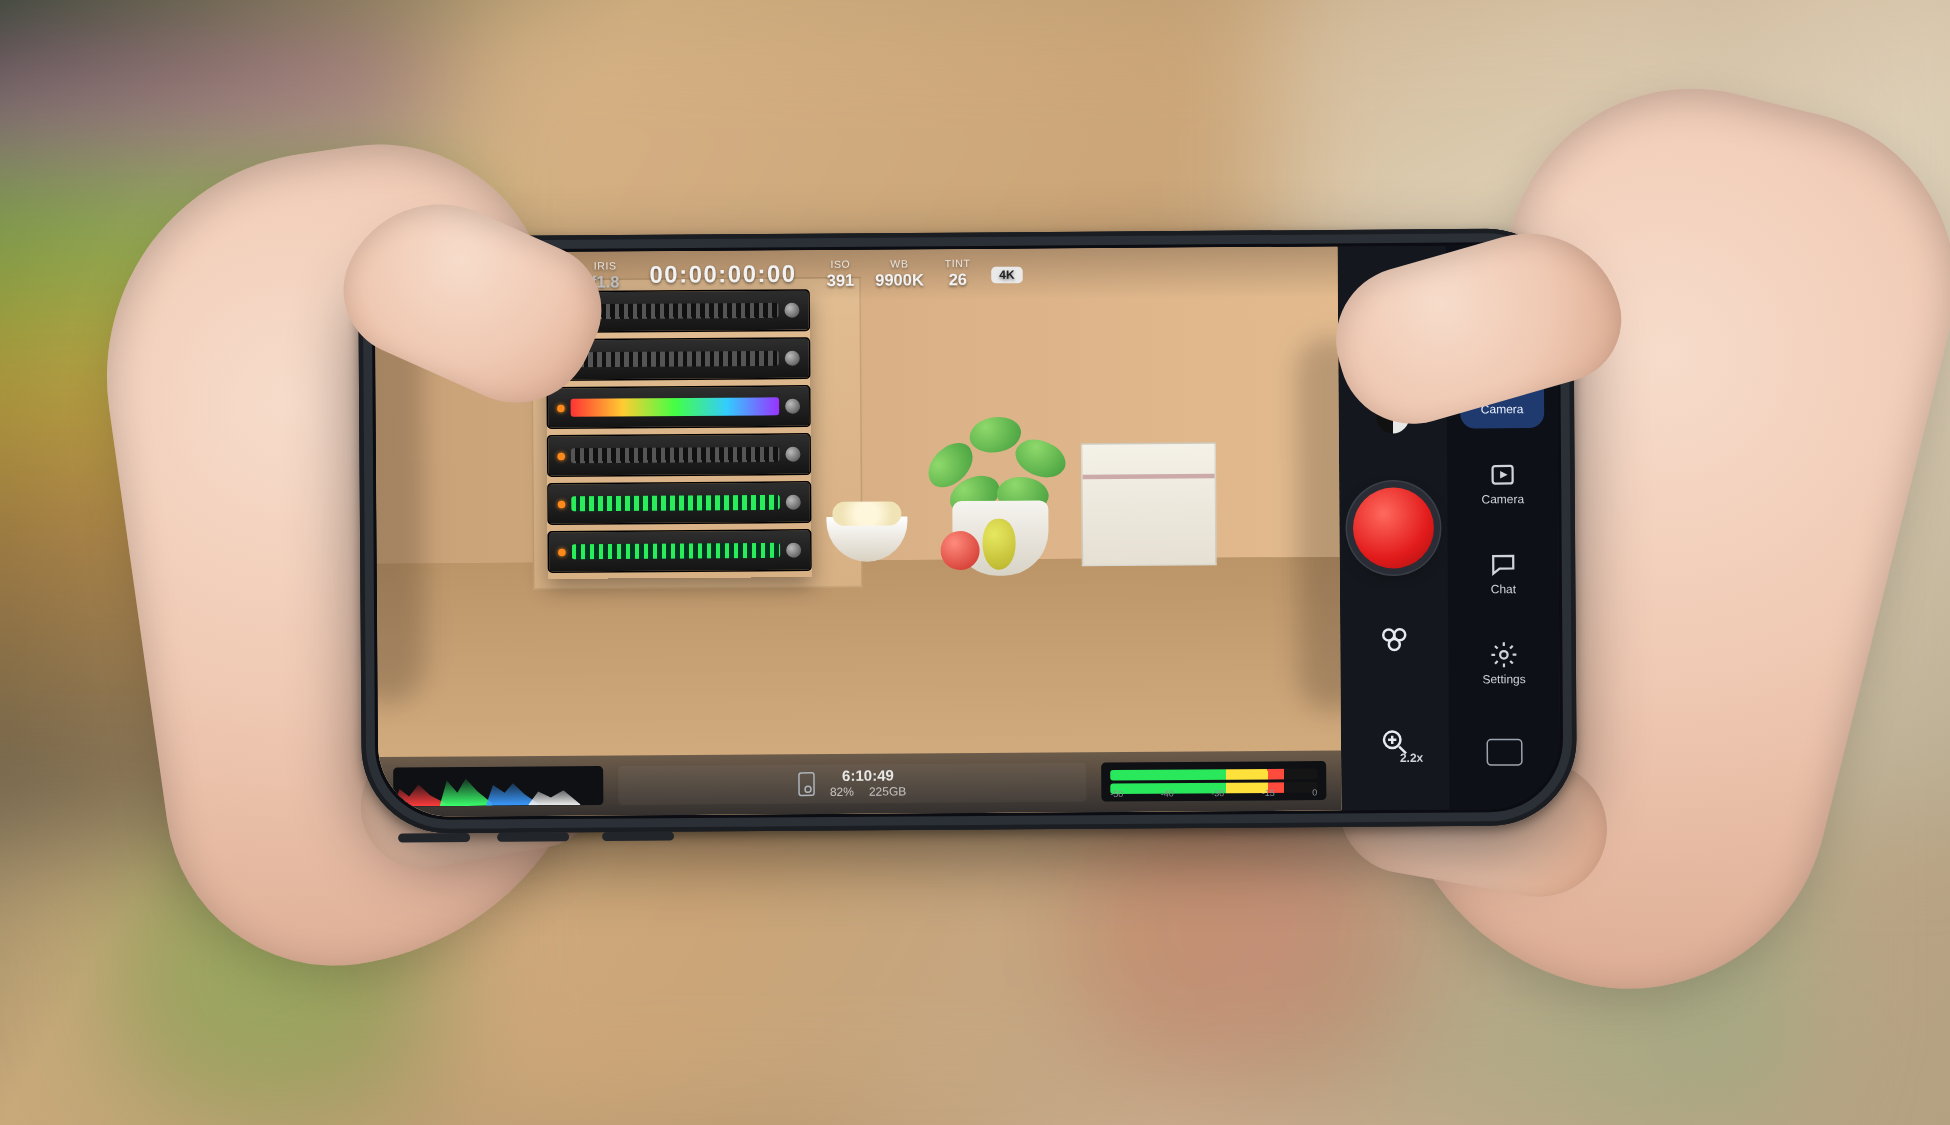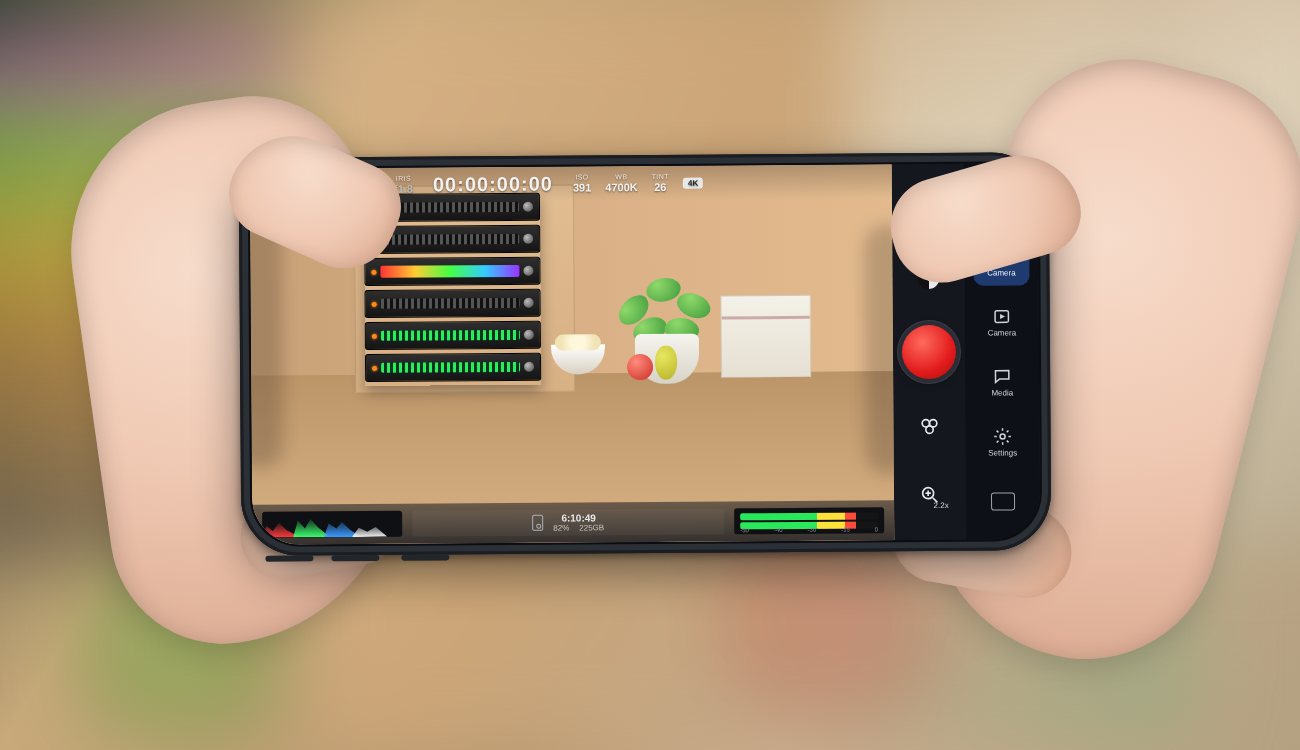--- a/index.html
+++ b/index.html
@@ -128,21 +128,21 @@
     position:absolute; left:0; right:0; top:0; height:34px;
     display:flex; align-items:center; gap:14px; padding:0 16px;
     font-size:10px; color:#f2f2f2; font-weight:500;
     text-shadow:0 1px 2px rgba(0,0,0,.5);
     background:linear-gradient(180deg,rgba(0,0,0,.22),rgba(0,0,0,0));
   }
   .topcell { display:flex; flex-direction:column; align-items:center; gap:1px; }
   .topcell .lbl { font-size:7px; letter-spacing:.06em; opacity:.85; }
   .topcell .val { font-size:11px; font-weight:600; }
   .iris-val { color:#bcbcbc; }
-  .timecode { font-size:20px; font-weight:600; letter-spacing:1px; }
+  .timecode { font-size:16px; font-weight:600; letter-spacing:1px; }
   .badge4k { background:#e9e9e9; color:#222; border-radius:3px; font-size:8px; padding:1px 5px; font-weight:700; }
 
   .bottombar {
     position:absolute; left:0; right:0; bottom:0; height:40px;
     display:flex; align-items:center; gap:10px; padding:0 10px;
     background:linear-gradient(0deg,rgba(24,26,32,.85),rgba(24,26,32,.55));
   }
   .histo {
     width:140px; height:26px; border-radius:3px; position:relative; overflow:hidden;
     background:#0e1014;
@@ -169,21 +169,21 @@
   .ctrlcol {
     width:72px; background:#14171d;
     display:flex; flex-direction:column; align-items:center; justify-content:space-around;
     padding:10px 0;
   }
   .ctrl {
     width:44px;height:44px;border-radius:11px;display:flex;align-items:center;justify-content:center;
     color:#ececec; background:transparent;
   }
   .ctrl svg{width:22px;height:22px;stroke:#e7e9ee;fill:none;stroke-width:1.8;}
-  .ctrl .sub{position:absolute;font-size:8px;color:#cfd2d8;transform:translate(11px,10px);font-weight:400;}
+  .ctrl .sub{position:absolute;font-size:8px;color:#cfd2d8;transform:translate(11px,10px);font-weight:700;}
   .record {
     width:54px;height:54px;border-radius:50%;
     background:radial-gradient(circle at 38% 32%,#ff6a5e,#e21b1b 60%,#a30e0e 100%);
     box-shadow:0 0 0 4px #2a2d35, 0 0 0 5px #3a3e47, 0 3px 10px rgba(0,0,0,.5);
   }
 
   
   .sidebar {
     width:74px; background:#0d1016;
     display:flex;flex-direction:column;align-items:center;justify-content:space-between;
@@ -295,21 +295,21 @@
           <span class="lbl">IRIS</span>
           <span class="val iris-val">f1.8</span>
         </div>
         <div style="flex:0 0 auto;margin:0 6px;" class="timecode">00:00:00:00</div>
         <div class="topcell">
           <span class="lbl">ISO</span>
           <span class="val">391</span>
         </div>
         <div class="topcell">
           <span class="lbl">WB</span>
-          <span class="val">4700K</span>
+          <span class="val">9900K</span>
         </div>
         <div class="topcell">
           <span class="lbl">TINT</span>
           <span class="val">26</span>
         </div>
         <span class="badge4k">4K</span>
       </div>
 
       <div class="bottombar">
         <div class="histo">
@@ -384,21 +384,21 @@
         <svg viewBox="0 0 24 24">
             <rect x="4" y="5" width="16" height="14" rx="2"></rect>
             <path d="M10 9l6 3-6 3z" fill="currentColor" stroke="none"></path>
           </svg>
         <span class="lbl">Camera</span>
       </div>
       <div class="side-btn">
         <svg viewBox="0 0 24 24">
             <path d="M4 5h16v10H9l-5 4V5z"></path>
           </svg>
-        <span class="lbl">Media</span>
+        <span class="lbl">Chat</span>
       </div>
       <div class="side-btn">
         <svg viewBox="0 0 24 24">
             <circle cx="12" cy="12" r="3"></circle>
             <path d="M12 2v3M12 19v3M2 12h3M19 12h3M4.9 4.9l2.1 2.1M17 17l2.1 2.1M4.9 19.1L7 17M17 7l2.1-2.1"></path>
           </svg>
         <span class="lbl">Settings</span>
       </div>
       <div class="side-btn">
         <span class="win"></span>

